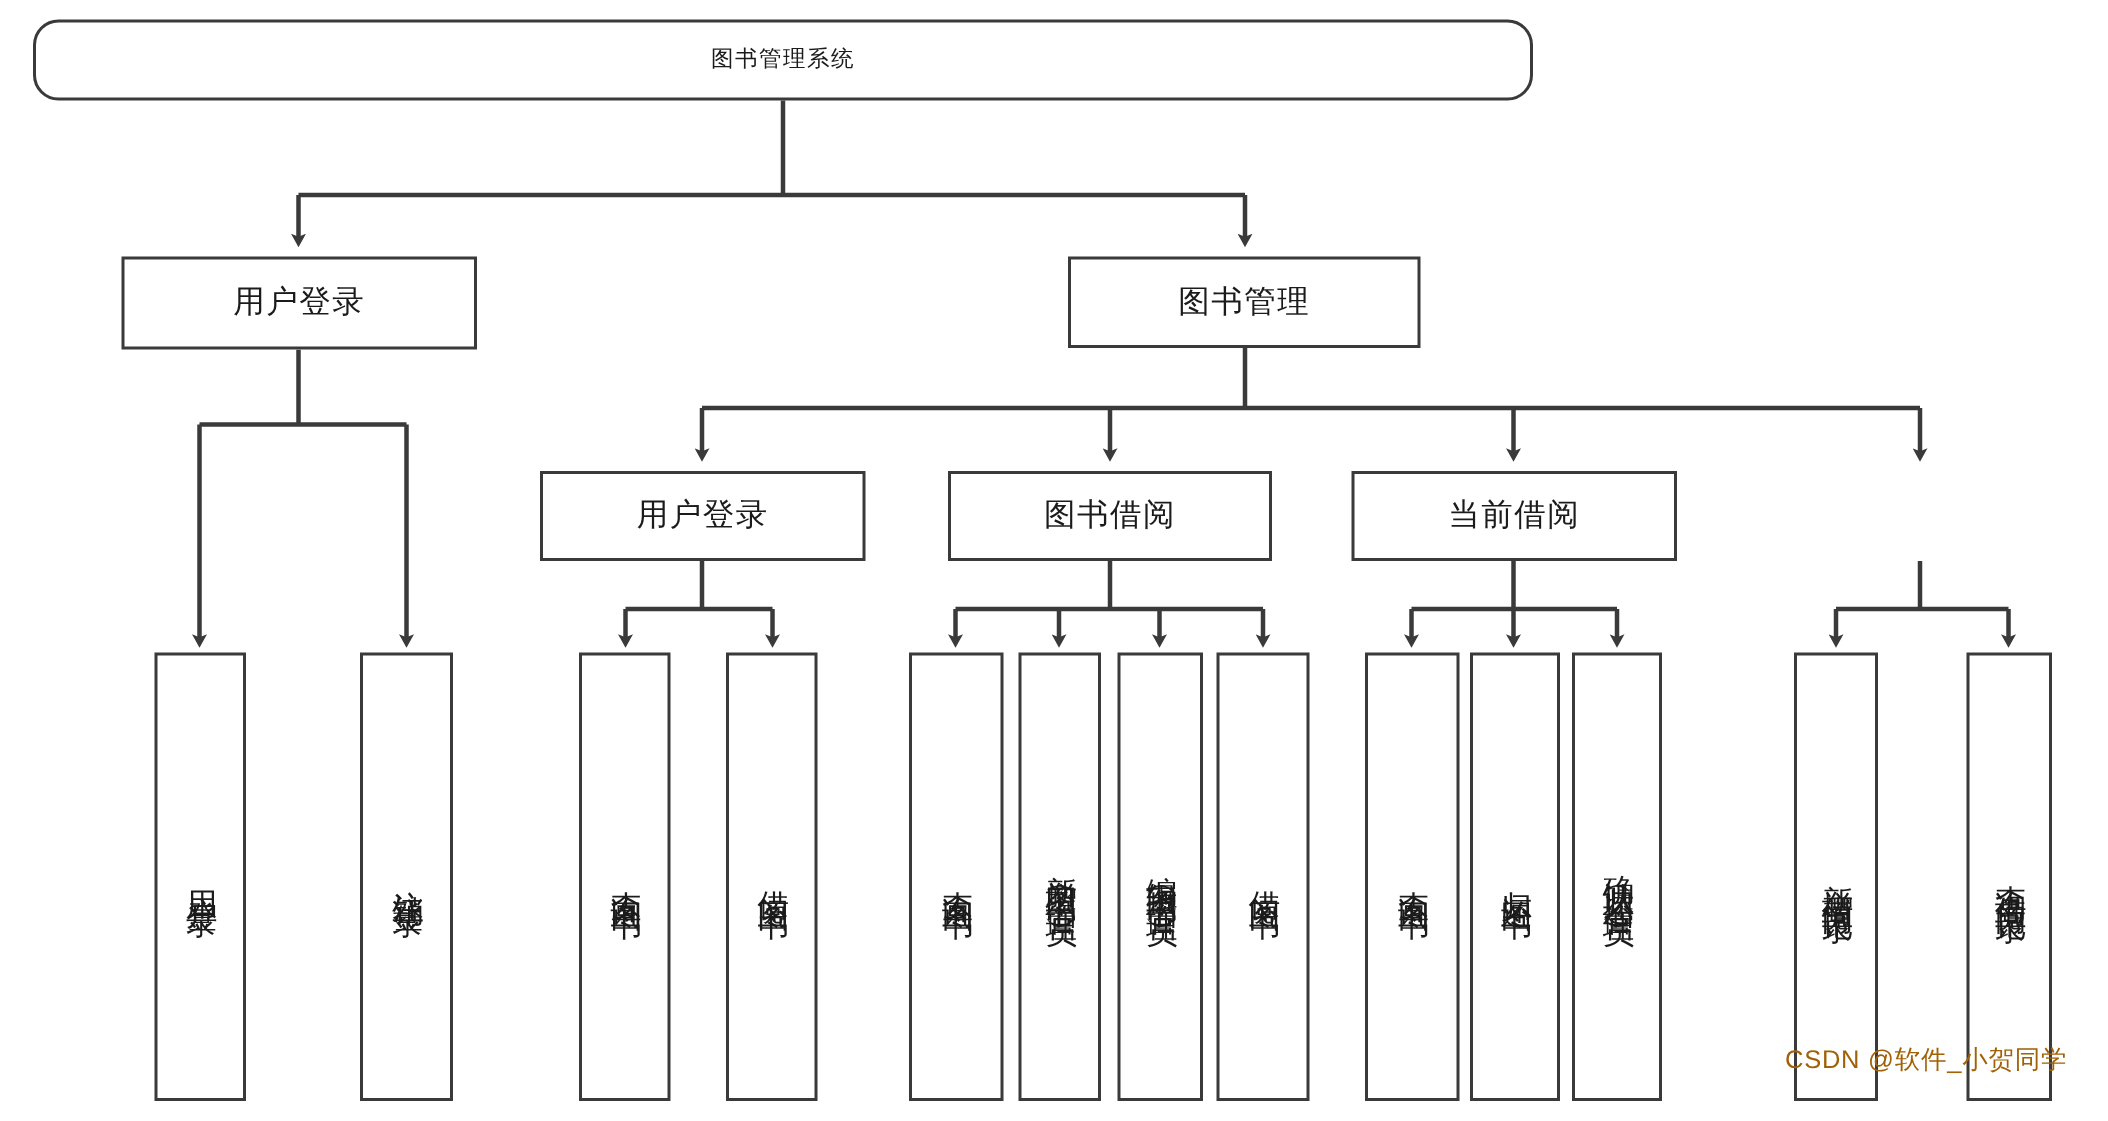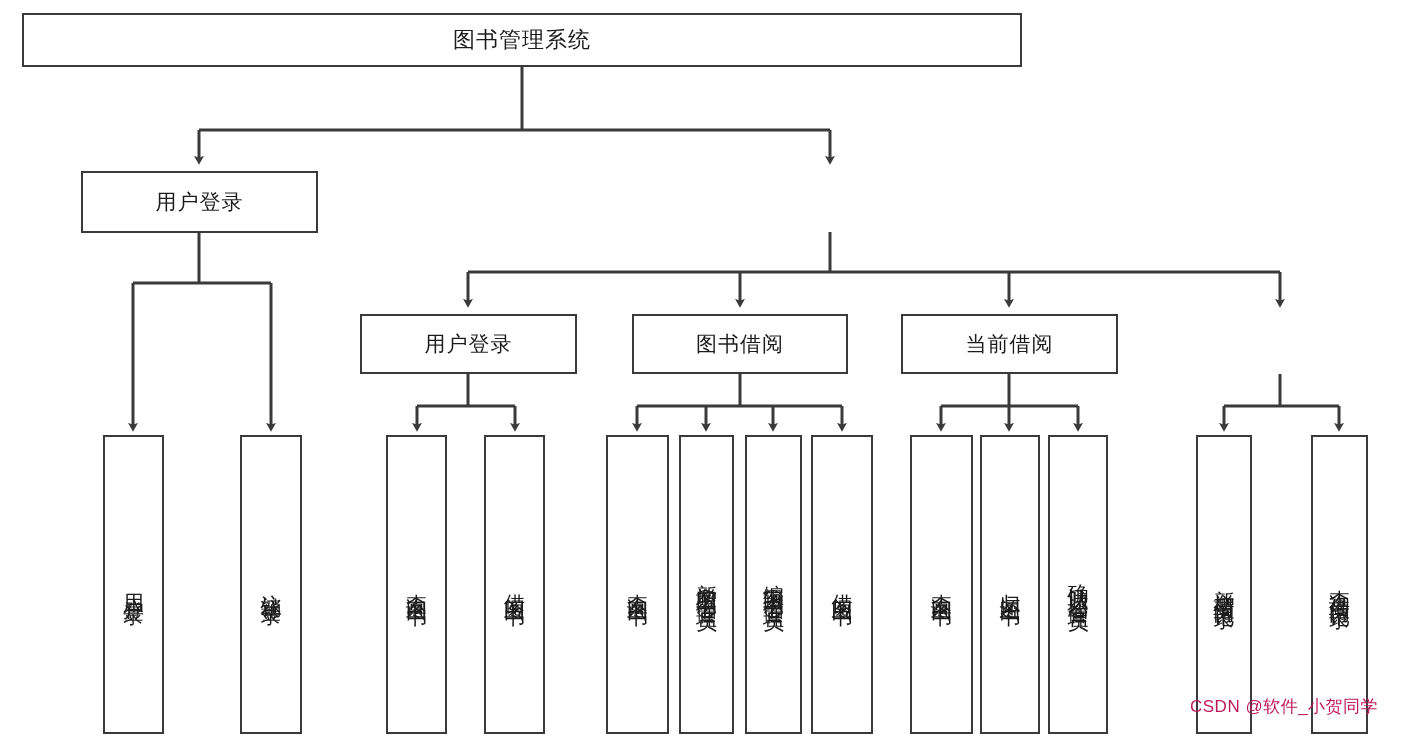--- a/index.html
+++ b/index.html
@@ -36,21 +36,22 @@
     color: #1b1b1b;
     text-align: center;
     z-index: 2;
   }
   .node.h {
     font-size: 21px;
     letter-spacing: 1px;
     line-height: 1.1;
   }
   .node.root {
-    font-size: 22px;
+    font-size: 15px;
+    border-radius: 17px;
   }
   .node.v {
     font-size: 21px;
     writing-mode: vertical-rl;
     text-orientation: upright;
     letter-spacing: 4px;
     line-height: 1.05;
     padding-top: 6px;
     padding-bottom: 6px;
     align-items: center;
@@ -59,21 +60,21 @@
   }
   .node.v > span {
     writing-mode: vertical-rl;
     text-orientation: upright;
   }
   .watermark {
     position: absolute;
     left: 1190px;
     top: 695px;
     font-size: 17px;
-    color: #be185d;
+    color: #a16207;
     letter-spacing: 0.5px;
     z-index: 5;
     white-space: nowrap;
   }
 </style>
 </head>
 <body>
 
 <div id="canvas">
 
@@ -127,20 +128,23 @@
     </g>
   </svg>
 
   <div class="node h root" style="left:22px; top:13px; width:1000px; height:54px;">
     <span>图书管理系统</span>
   </div>
 
   <div class="node h" style="left:81px; top:171px; width:237px; height:62px;">
     <span>用户登录</span>
   </div>
+  <div class="node h" style="left:712px; top:171px; width:235px; height:61px;">
+    <span>图书管理</span>
+  </div>
 
   <div class="node h" style="left:360px; top:314px; width:217px; height:60px;">
     <span>用户登录</span>
   </div>
   <div class="node h" style="left:901px; top:314px; width:217px; height:60px;">
     <span>当前借阅</span>
   </div>
   <div class="node h" style="left:632px; top:314px; width:216px; height:60px;">
     <span>图书借阅</span>
   </div>

